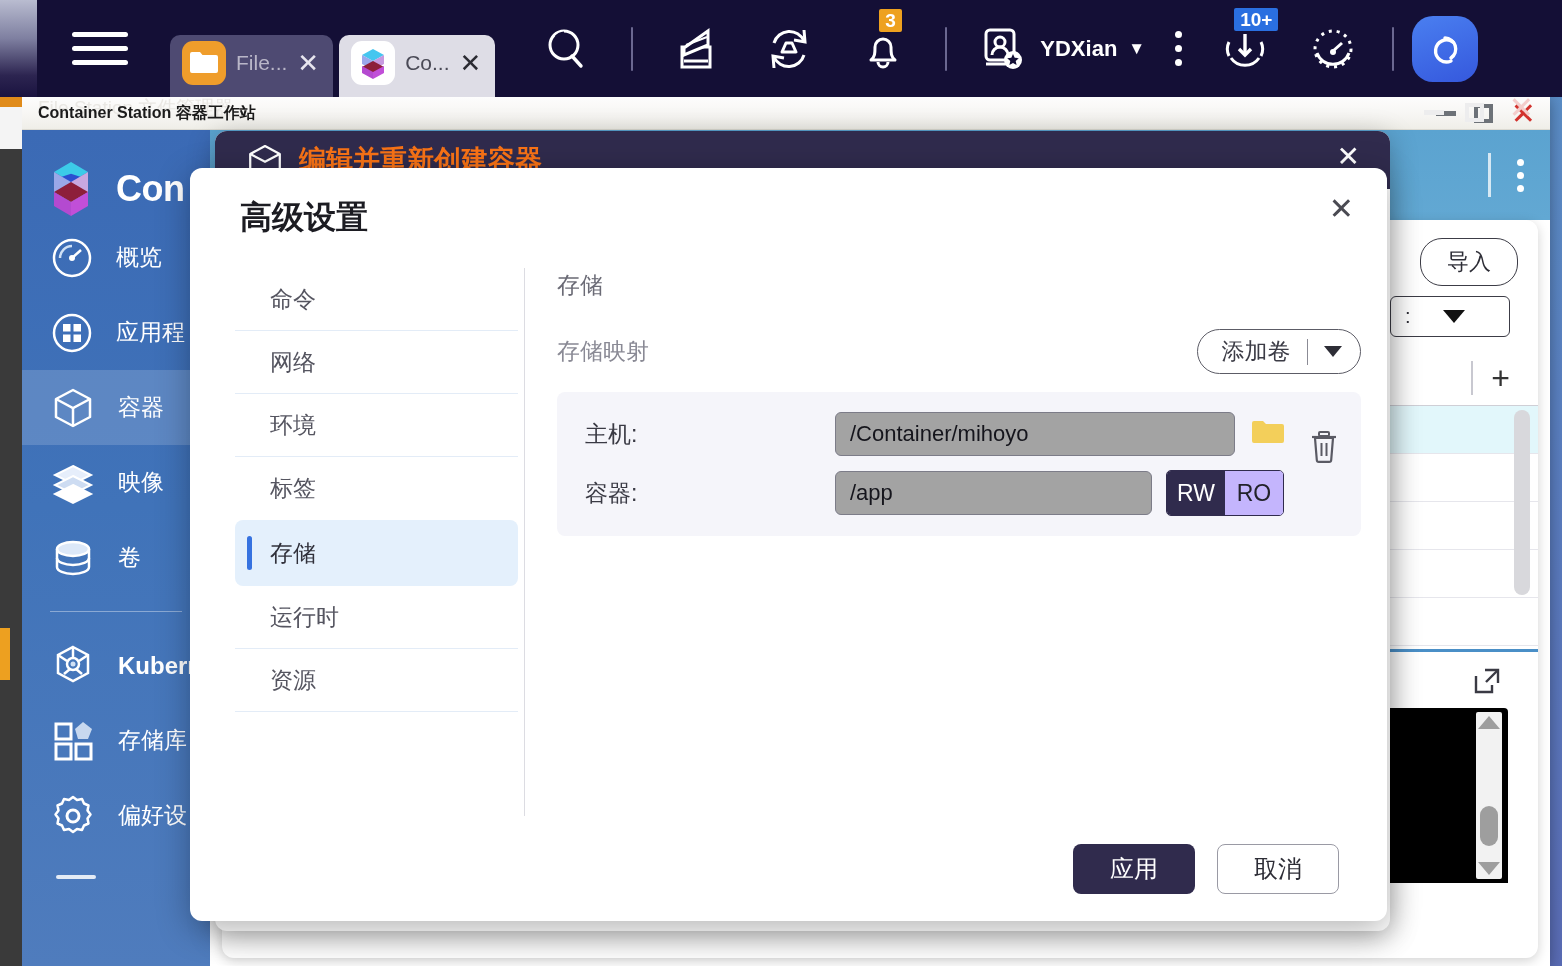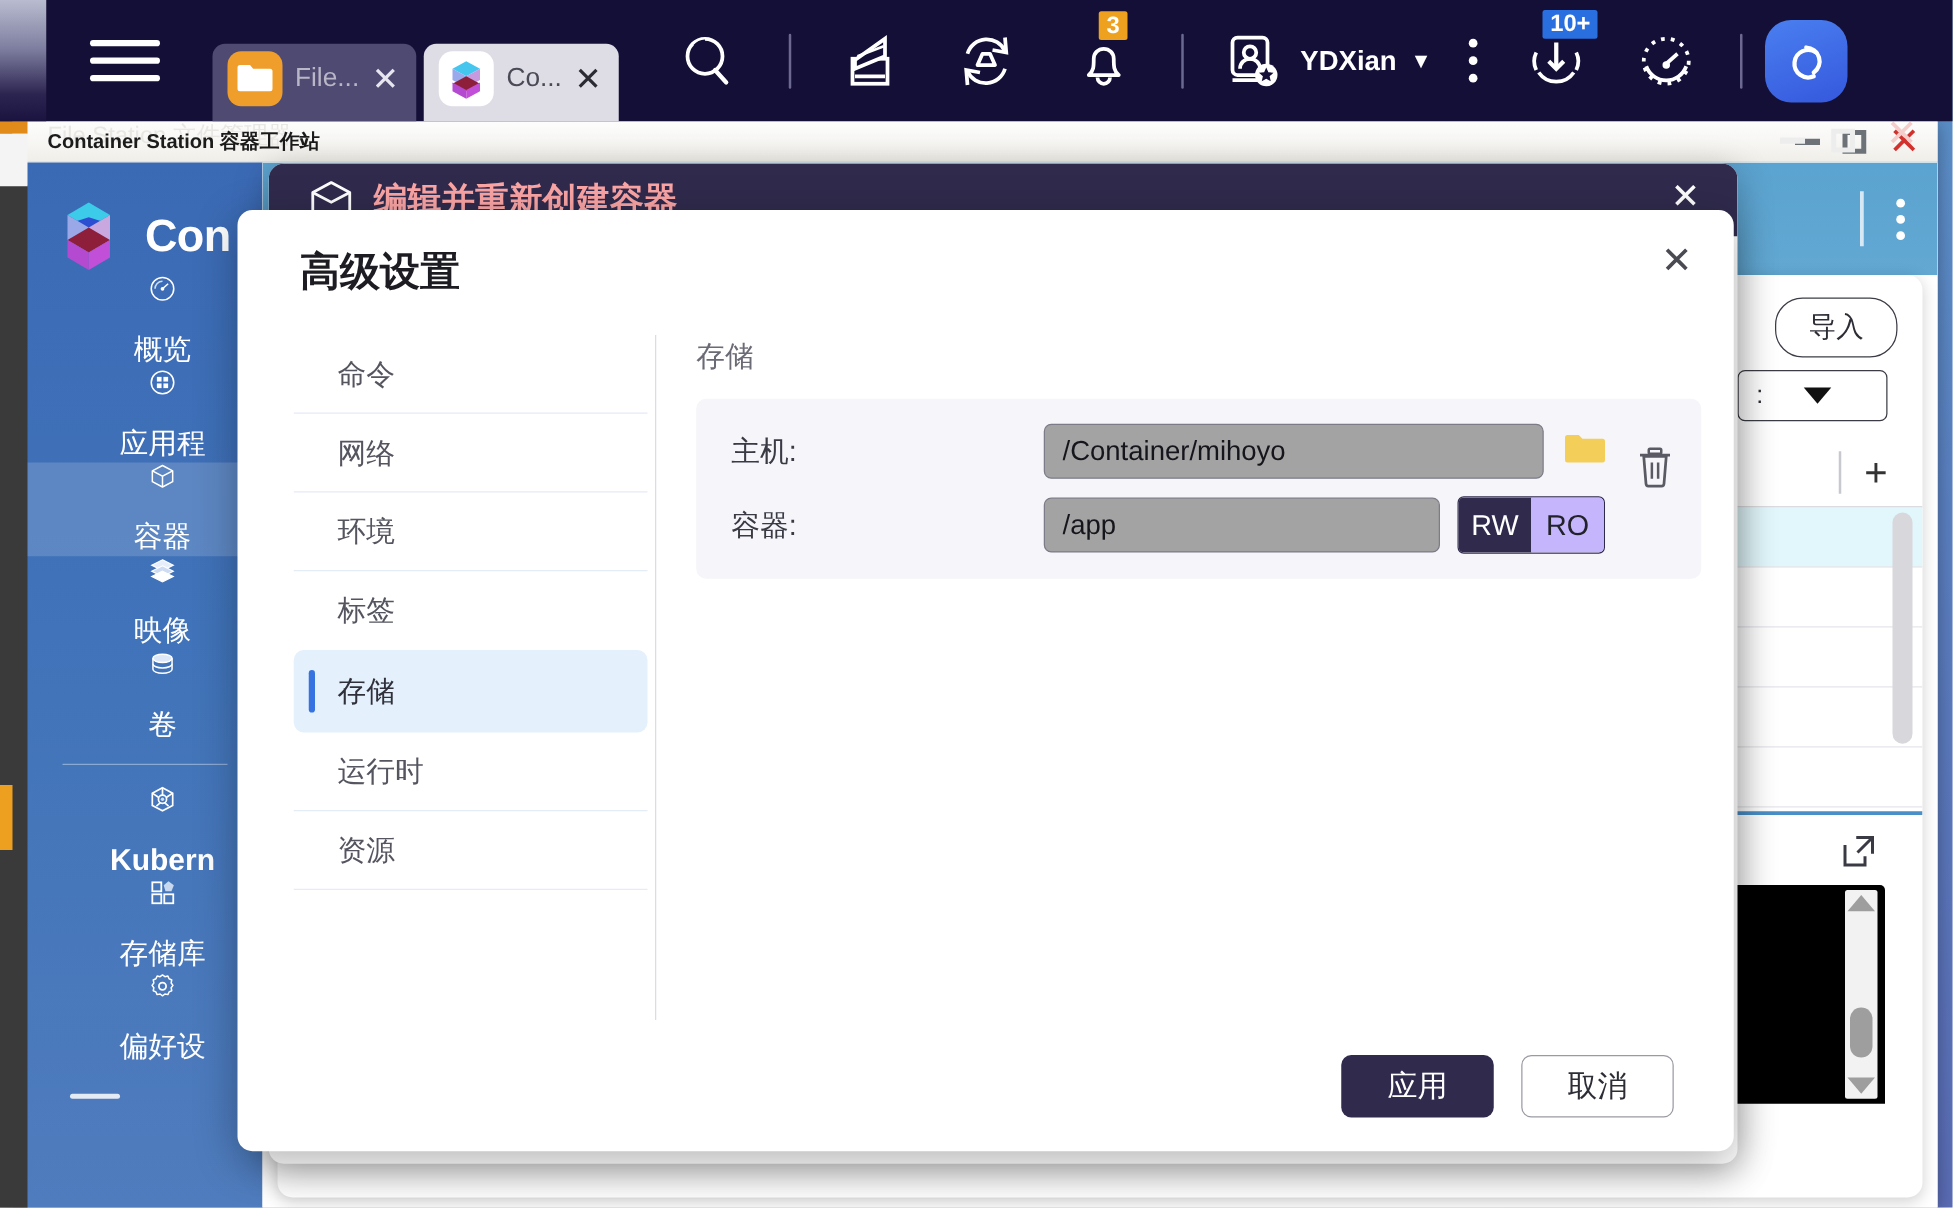--- a/index.html
+++ b/index.html
@@ -100,21 +100,21 @@
   #cs-sidebar {
     width: 200px; flex: 0 0 200px; height: 836px;
     background: linear-gradient(180deg,#3b6ab5 0%,#4073b9 45%,#4f7cbd 100%);
     position: relative; overflow: hidden;
   }
   #cs-brand { display:flex; align-items:center; gap: 14px; padding: 28px 0 0 30px; }
   #cs-brand-text { color:#fff; font-size: 36px; font-weight: 800; letter-spacing:-.5px; white-space:nowrap;}
   .nav-item {
     display:flex; align-items:center; gap: 22px;
     height: 75px; padding-left: 40px; cursor:pointer; position:relative;
-    color: #fff; font-size: 23px; white-space: nowrap; flex-direction: column;
+    color: #fff; font-size: 23px; white-space: nowrap;
   }
   .nav-item.active { background: rgba(255,255,255,.16); }
   .nav-item.active::before {
     content:""; position:absolute; left:0; top:0; bottom:0; width: 6px; background:#cddff5;
   }
   .nav-item.bold { font-weight: 800; font-size: 24px; }
   .nav-divider { height:1px; background: rgba(255,255,255,.38); margin: 16px 28px 16px 40px; }
   .nav-shortline { width: 40px; height: 4px; background: rgba(255,255,255,.85); margin: 22px 0 0 46px; border-radius:2px;}
 
   
@@ -166,21 +166,21 @@
 
   
   #dlg-back {
     position:absolute; left: 215px; top: 131px; width: 1175px; height: 800px;
     background:#fff; border-radius: 12px; z-index: 35;
     box-shadow: 0 6px 28px rgba(0,0,0,.28);
     overflow: hidden;
   }
   #dlg-back-head {
     height: 58px; background:#302b4d; display:flex; align-items:center; gap: 14px; padding-left: 30px;
-    color:#fca5a5;
+    color:#f97316;
   }
   #dlg-back-title { font-size: 27px; font-weight: 700; }
   #dlg-back-x { position:absolute; right: 30px; top: 12px; color:#fff; font-size: 28px; cursor:pointer; line-height:1;}
   #dlg-back-foot { position:absolute; left:0; right:0; bottom: 0; height: 96px; }
   .ghost-btn-o { position:absolute; left: 30px; bottom: 30px; width: 125px; height: 46px; border:1.5px solid #3a3a46; border-radius: 8px; background:#fff;}
   .ghost-btn-l { position:absolute; right: 205px; bottom: 30px; width: 125px; height: 46px; border:1.5px solid #9aa0ab; border-radius: 8px; background:#fff;}
   .ghost-btn-d { position:absolute; right: 55px; bottom: 30px; width: 135px; height: 46px; border-radius: 8px; background:#302b4d;}
 
   
   #dlg-front {
@@ -484,20 +484,28 @@
         <span>运行时</span>
       </div>
       <div class="adv-item">
         <span>资源</span>
       </div>
     </div>
 
     <div id="adv-content">
       <div id="adv-sec-title">存储</div>
 
+      <div id="adv-map-row">
+        <div id="adv-map-label">存储映射</div>
+        <div id="add-volume-btn">
+          <span>添加卷</span>
+          <span class="divider"></span>
+          <span class="tri-down"></span>
+        </div>
+      </div>
 
       <div id="vol-card">
         <div id="vol-fields">
           <div class="vol-row">
             <span class="vol-key">主机:</span>
             <input class="vol-input host" type="text" value="/Container/mihoyo" style="">
             <span class="folder-ico">
               <svg width="34" height="28" viewBox="0 0 34 28">
                 <path d="M1 5a2 2 0 0 1 2-2h9l3 3h16a2 2 0 0 1 2 2v15a2 2 0 0 1-2 2H3a2 2 0 0 1-2-2z" fill="#f3cf5a"></path>
               </svg>

